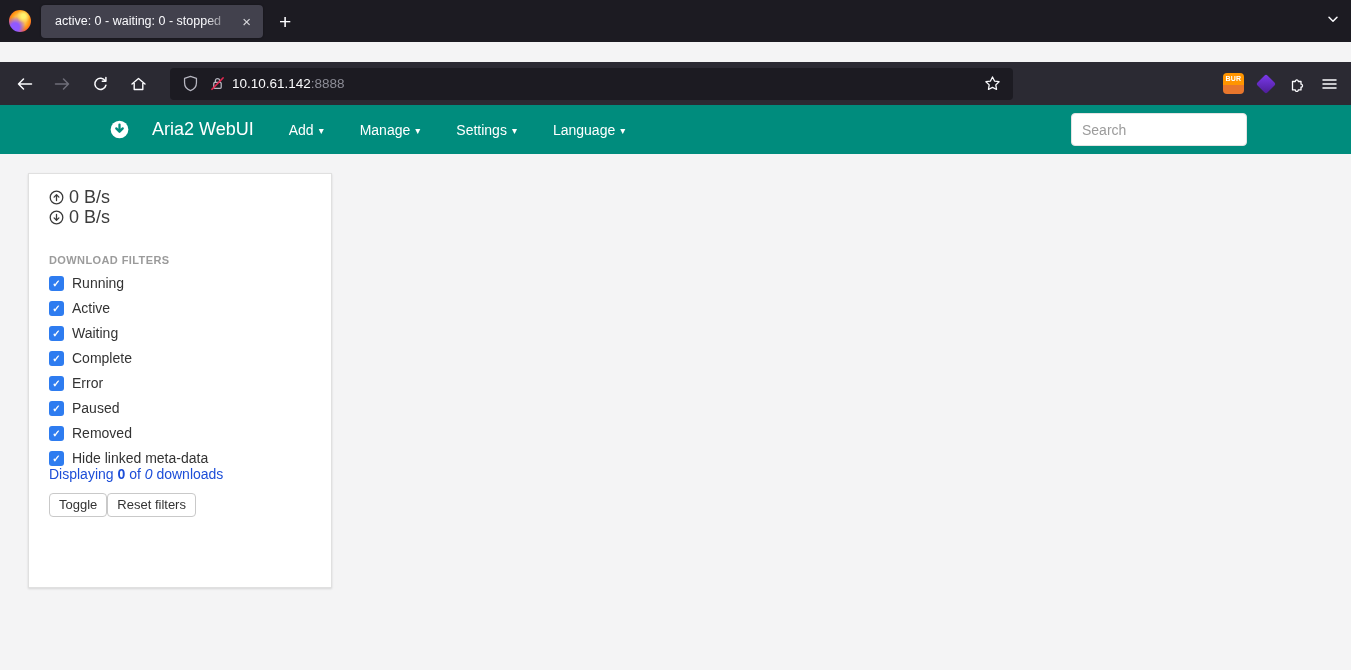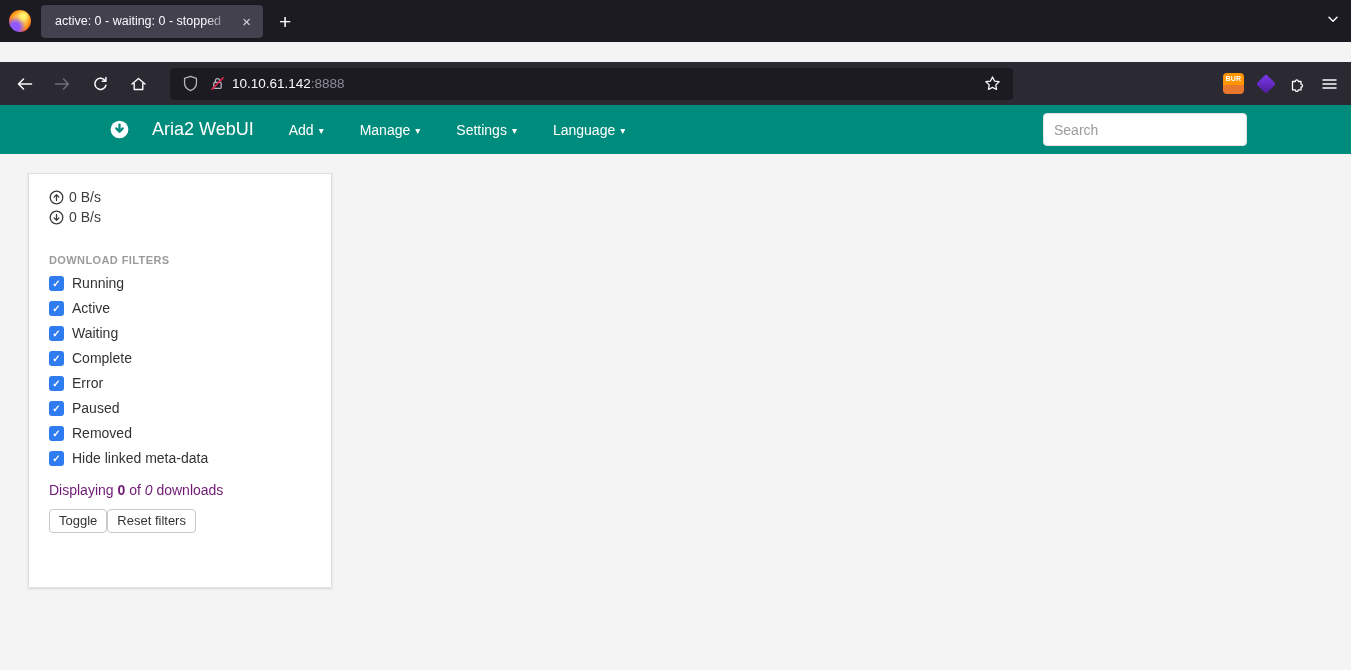--- a/index.html
+++ b/index.html
@@ -38,36 +38,36 @@
     padding-top:2px; letter-spacing:.2px; }
   .ext-diamond { width:14px; height:14px; transform:rotate(45deg); border-radius:2px;
     background:linear-gradient(135deg,#7c3aed,#4c1d95); }
 
   
   .navbar { height:49px; background:#008c7d; display:flex; align-items:center; padding:0 104px 0 110px; }
   .brand { display:flex; align-items:center; gap:23px; color:#fff; font-size:18px; cursor:default; }
   .nav-items { display:flex; margin-left:35px; gap:36px; }
   .nav-item { color:#fff; font-size:14px; display:flex; align-items:center; gap:5px; cursor:default; }
   .caret { font-size:10px; position:relative; top:1px; }
-  .search { margin-left:auto; width:204px; height:33px; border:1px solid #e3e3e3; border-radius:4px;
+  .search { margin-left:auto; width:176px; height:33px; border:1px solid #e3e3e3; border-radius:4px;
     padding:7px 10px; font-size:14px; font-family:"Liberation Sans",sans-serif; color:#333; outline:none; }
   .search::placeholder { color:#9b9b9b; }
 
   
   .content { position:relative; height:536px; background:#f4f4f5; }
   .card { background:#fff; border:1px solid #e0e0e0; box-shadow:0 1px 2px rgba(0,0,0,.12); }
   .sidebar { position:absolute; left:28px; top:19px; width:304px; height:415px; padding:13px 20px; }
-  .speed-row { display:flex; align-items:center; gap:5px; height:20px; font-size:14px; color:#3c3c3c; }
+  .speed-row { display:flex; align-items:center; gap:5px; height:20px; font-size:18px; color:#3c3c3c; }
   .filters-title { margin-top:27px; font-size:11px; font-weight:600; color:#9b9b9b; letter-spacing:.4px; }
   .filter-row { display:flex; align-items:center; gap:8px; height:16px; margin-top:9px; }
   .filter-row:first-of-type { margin-top:13px; }
   .cb { width:15px; height:15px; border-radius:3px; background:#2e7cf0; color:#fff;
     display:flex; align-items:center; justify-content:center; font-size:10px; font-weight:bold; flex:0 0 auto; }
   .filter-label { font-size:14px; color:#333; cursor:default; }
-  .displaying { margin-top:16px; font-size:14px; color:#701a75; }
+  .displaying { margin-top:0; font-size:14px; color:#1d4ed8; }
   .displaying .b { font-weight:bold; }
   .displaying .i { font-style:italic; }
   .btn-row { margin-top:11px; display:flex; gap:0;align-items:center; }
   .sm-btn { padding:3px 9px 4px; border:1px solid #c9c9c9; border-radius:4px; background:#fff;
     font-size:13px; color:#333; font-family:"Liberation Sans",sans-serif; cursor:default; }
 
   .main-card { position:absolute; left:360px; top:19px; width:965px; height:102px;
     display:flex; align-items:center; padding-left:40px; font-size:14.5px; color:#333; }
   .main-card .b { font-weight:bold; }
 

